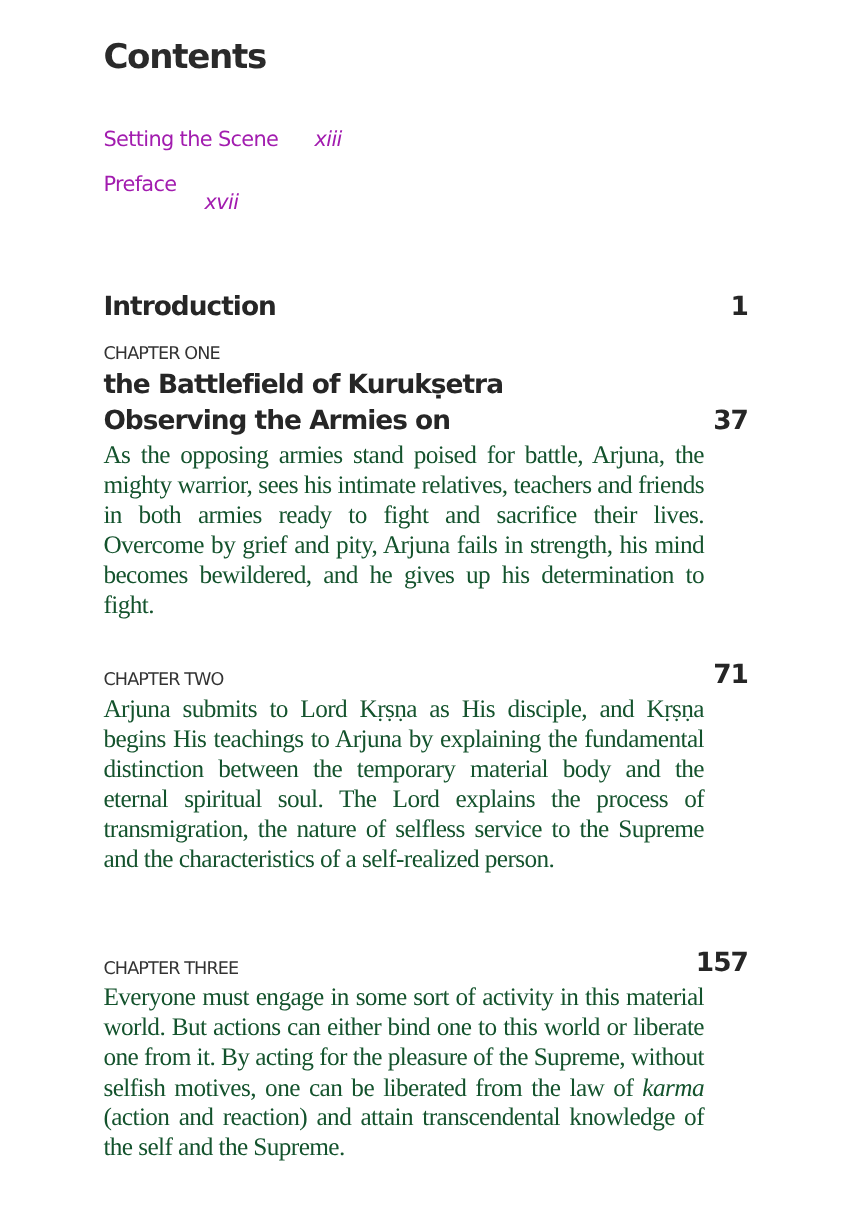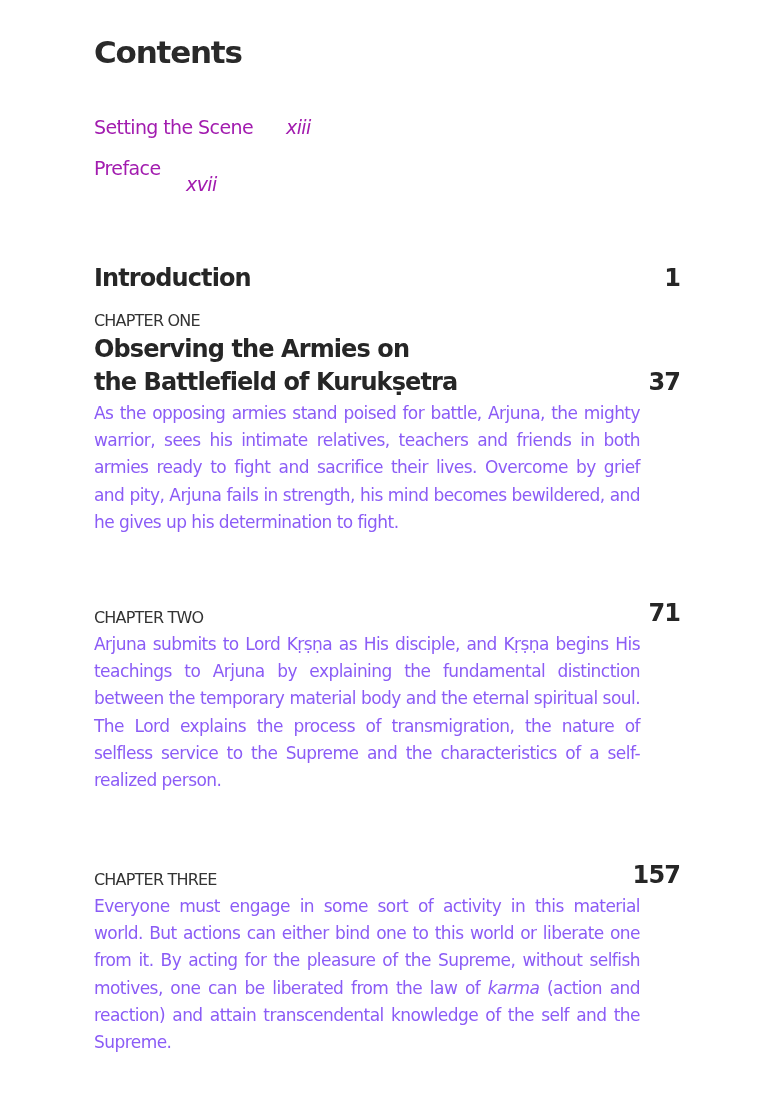--- a/index.html
+++ b/index.html
@@ -22,22 +22,22 @@
     .intro .num { position: absolute; right: 0; top: 0; }
     .chapter { position: absolute; left: 0; width: 586px; }
     .ch-label { font-size: 16px; letter-spacing: -0.8px; color: #333; line-height: 24px; }
     .ch-title {
       font-weight: bold; font-size: 24px; letter-spacing: -0.9px; color: #262626;
       line-height: 33px; position: relative; width: 586px;
     }
     .ch-title .num { position: absolute; right: 0; bottom: 0; }
     .ch-title .t { display: block; width: 480px; }
     .ch-desc {
-      font-size: 17px; letter-spacing: -0.55px; line-height: 27.2px; color: #8b5cf6;
-      text-align: justify; width: 546px; margin-top: 1px;
+      font-size: 23px; letter-spacing: -0.55px; line-height: 27.2px; color: #14532d;
+      text-align: justify; width: 546px; margin-top: 1px; font-family: Liberation Serif, serif;
     }
     .ch-desc em { font-style: italic; }
   </style>
 </head>
 <body>
 
 <div class="page">
   <div class="title">Contents</div>
 
   <div class="front" style="top:116px;">
@@ -50,22 +50,22 @@
   </div>
 
   <div class="intro">
     <span>Introduction</span>
     <span class="num">1</span>
   </div>
 
   <div class="chapter" style="top:309px;">
     <div class="ch-label">CHAPTER ONE</div>
     <div class="ch-title">
+      <span class="t">the Battlefield of Kurukṣetra</span>
       <span class="t">Observing the Armies on</span>
-      <span class="t">the Battlefield of Kurukṣetra</span>
       <span class="num">37</span>
     </div>
     <div class="ch-desc">As the opposing armies stand poised for battle, Arjuna, the mighty warrior, sees his intimate relatives, teachers and friends in both armies ready to fight and sacrifice their lives. Overcome by grief and pity, Arjuna fails in strength, his mind becomes bewildered, and he gives up his determination to fight.</div>
   </div>
 
   <div class="chapter" style="top:606px;">
     <div class="ch-label">CHAPTER TWO</div>
     <div class="ch-title">
       <span class="num">71</span>
     </div>

